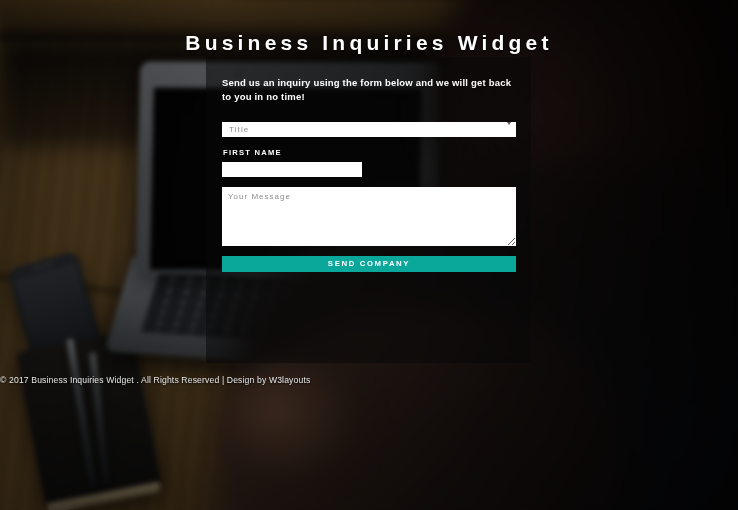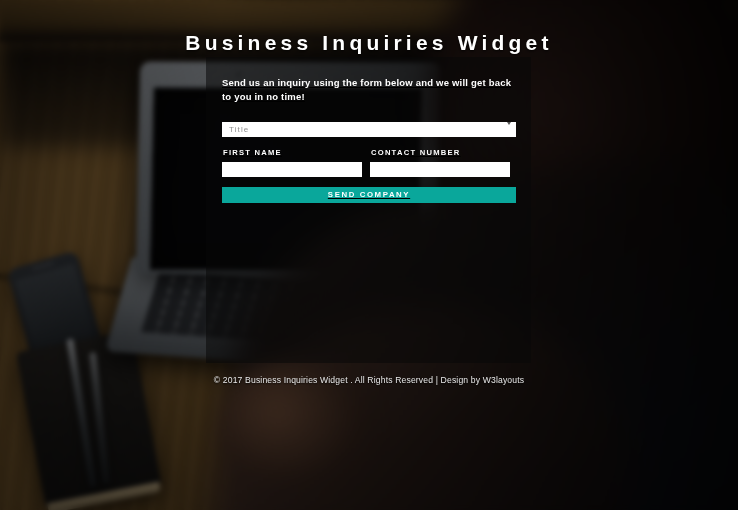--- a/index.html
+++ b/index.html
@@ -205,21 +205,20 @@
     letter-spacing:4.2px;
     text-shadow:0 1px 3px rgba(0,0,0,.85);
   }
 
   .form-panel {
     position:absolute;
     left:206px; top:57px;
     width:325px; height:306px;
     background: rgba(8,7,7,0.55);
     padding:19px 16px 0 16px;
-    text-decoration:underline;
   }
 
   .intro {
     color:#ffffff;
     font-size:9.5px;
     font-weight:700;
     line-height:1.45;
     letter-spacing:.2px;
     margin:0 0 14px 0;
     width:292px;
@@ -299,21 +298,20 @@
     font-size:7.8px;
     font-weight:700;
     letter-spacing:1.6px;
     cursor:pointer;
     display:block;
     padding:0;
   }
 
   .footer {
     position:absolute; left:0; right:0; top:375px;
-    text-align:center;
     color:#e8e8e8;
     font-size:8.6px;
     letter-spacing:.15px;
     text-shadow:0 1px 2px rgba(0,0,0,.9);
   }
 </style>
 </head>
 <body>
 
 <div id="stage">
@@ -366,29 +364,26 @@
           <option>Title</option>
         </select>
         <span class="sel-caret"></span>
       </div>
 
       <div class="grid">
         <div class="col">
           <label class="field-label">FIRST NAME</label>
           <input class="text-input" type="text" placeholder="" style="">
         </div>
-        <div class="col">
-          <label class="field-label">CONTACT NUMBER</label>
-          <input class="text-input" type="text" placeholder="" style="">
-        </div>
       </div>
 
 
       <div class="grid">
       </div>
 
+      <textarea class="msg" placeholder="Your Message" style=""></textarea>
 
       <button class="send-btn">SEND COMPANY</button>
     </div>
 
     <div class="footer">© 2017 Business Inquiries Widget . All Rights Reserved | Design by W3layouts</div>
   </div>
 </div>
 
 </body></html>

